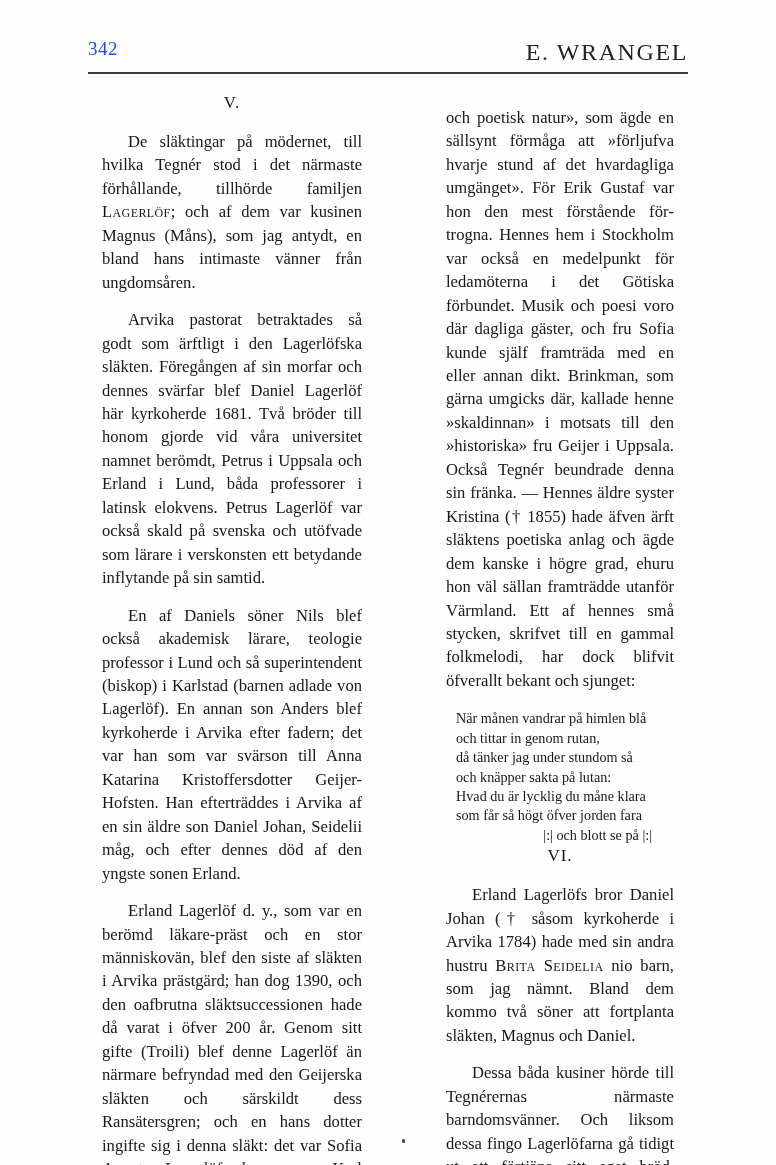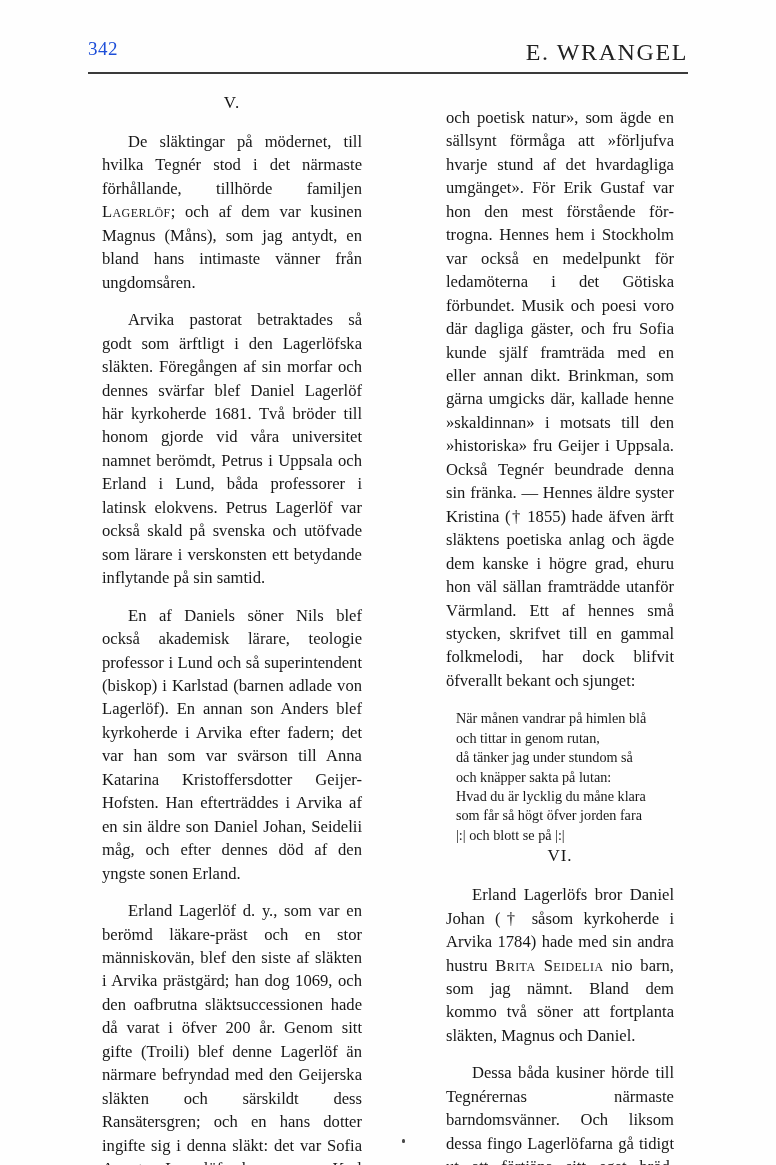--- a/index.html
+++ b/index.html
@@ -98,21 +98,21 @@
   
   .verse {
     margin: 17px 0 0 0;
     padding-left: 24px;
     font-size: 14.2px;
     line-height: 19.4px;
     text-align: left;
   }
   .verse .vline { display: block; white-space: pre; }
   .verse .vline.center {
-    text-align: left;
+    text-align: right;
     padding-right: 36px;
   }
 
   
   #speck {
     position: absolute;
     left: 402px;
     top: 1139px;
     width: 3px;
     height: 4px;
@@ -154,21 +154,21 @@
       akademisk lärare, teologie professor i
       Lund och så superintendent (biskop) i
       Karlstad (barnen adlade von Lagerlöf).
       En annan son Anders blef kyrkoherde
       i Arvika efter fadern; det var han som
       var svärson till Anna Katarina Kristof­fersdotter Geijer-Hofsten. Han efterträd­des i Arvika af en sin äldre son Daniel
       Johan, Seidelii måg, och efter dennes
       död af den yngste sonen Erland.</p>
 
     <p class="para">Erland Lagerlöf d. y., som var en be­römd läkare-präst och en stor människo­vän, blef den siste af släkten i Arvika
-      prästgärd; han dog <span class="osf">1069</span>, och den oaf­brutna släktsuccessionen hade då varat i
+      prästgärd; han dog <span class="osf">1390</span>, och den oaf­brutna släktsuccessionen hade då varat i
       öfver <span class="osf">200</span> år. Genom sitt gifte (Troili)
       blef denne Lagerlöf än närmare befryn­dad med den Geijerska släkten och sär­skildt dess Ransätersgren; och en hans
       dotter ingifte sig i denna släkt: det var
       Sofia Agneta Lagerlöf, kamreraren Karl
       Fredrik Geijers maka och Erik Gustafs
       svägerska, ungdomsvän och lekkamrat.
       Hon var, enligt sin kusin och svägerska
       Anna Lisa Geijers omdöme, »en snillrik</p>
   </div>
 

